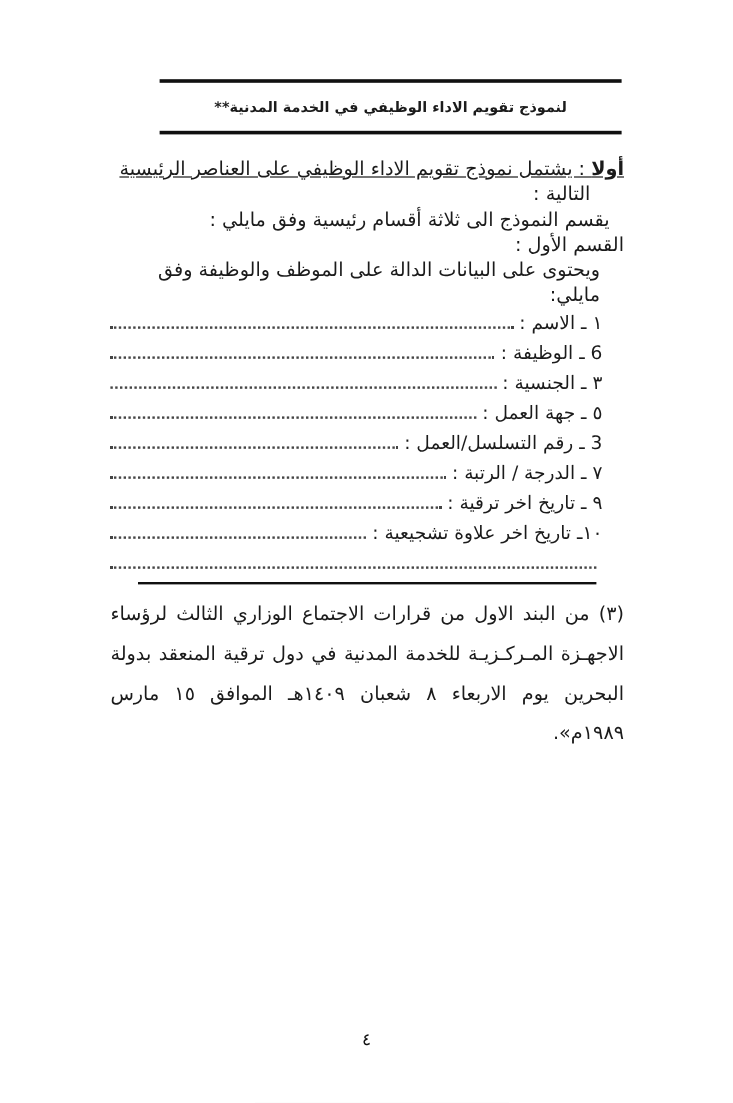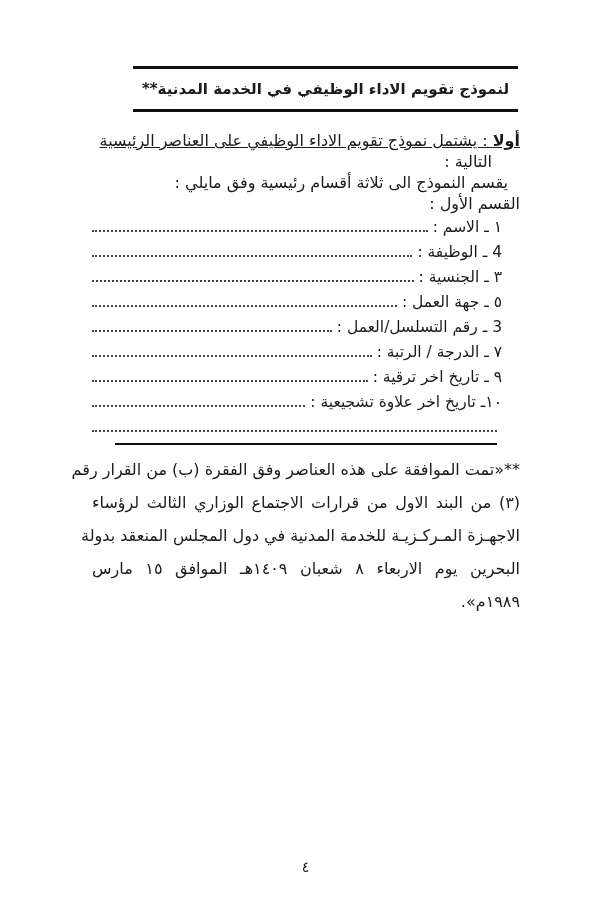--- a/index.html
+++ b/index.html
@@ -22,21 +22,21 @@
     box-sizing: border-box;
     width: 385px;
     margin: 66px 93px 0 auto;
     border-top: 3px solid #101010;
     border-bottom: 3px solid #101010;
     padding: 7px 2px 9px;
     text-align: center;
     font-weight: bold;
   }
   .title-line-1 { font-size: 17px; line-height: 21px; letter-spacing: 0.2px; }
-  .title-line-2 { font-size: 15px; line-height: 22px; margin-top: 2px; }
+  .title-line-2 { font-size: 12px; line-height: 22px; margin-top: 2px; }
 
   
   .body-text {
     margin: 18px 91px 0 90px;
     font-size: 16px;
   }
   .body-text p { margin: 0; line-height: 21px; }
   .p-first  { margin-bottom: 12px; text-decoration: underline; }
   .p-first .lead { font-weight: bold; }
   .p-second { padding-right: 28px; margin-bottom: 7px; }
@@ -106,29 +106,30 @@
     <div class="title-line-2">لنموذج تقويم الاداء الوظيفي في الخدمة المدنية**</div>
   </div>
 
   <div class="body-text">
     <p class="p-first">
       <span class="lead">أولا</span><span> : يشتمل نموذج تقويم الاداء الوظيفي على العناصر الرئيسية</span>
     </p>
     <p class="p-second">التالية :</p>
     <p class="p-third">يقسم النموذج الى ثلاثة أقسام رئيسية وفق مايلي :</p>
     <p class="p-fourth">القسم الأول :</p>
+    <p class="p-fifth">ويحتوى على البيانات الدالة على الموظف والوظيفة وفق مايلي:</p>
 
     <div class="fields">
 
       <div class="field-row">
         <span class="field-label">١ ـ الاسم :</span>
         <span class="dotted-leader"></span>
       </div>
       <div class="field-row">
-        <span class="field-label">4 ـ الوظيفة :</span>
+        <span class="field-label">6 ـ الوظيفة :</span>
         <span class="dotted-leader"></span>
       </div>
       <div class="field-row">
         <span class="field-label">٣ ـ الجنسية :</span>
         <span class="dotted-leader"></span>
       </div>
       <div class="field-row">
         <span class="field-label">٥ ـ جهة العمل :</span>
         <span class="dotted-leader"></span>
       </div>
@@ -151,22 +152,21 @@
       <div class="field-row">
         <span class="dotted-leader"></span>
       </div>
 
     </div>
   </div>
 
   <hr class="separator">
 
   <div class="footnote">
-    <div class="fn-line">**«تمت الموافقة على هذه العناصر وفق الفقرة (ب) من القرار رقم</div>
     <div class="fn-line">(٣) من البند الاول من قرارات الاجتماع الوزاري الثالث لرؤساء</div>
-    <div class="fn-line">الاجهـزة المـركـزيـة للخدمة المدنية في دول المجلس المنعقد بدولة</div>
+    <div class="fn-line">الاجهـزة المـركـزيـة للخدمة المدنية في دول ترقية المنعقد بدولة</div>
     <div class="fn-line">البحرين يوم الاربعاء ٨ شعبان ١٤٠٩هـ الموافق ١٥ مارس</div>
     <div class="fn-line fn-last">١٩٨٩م».</div>
   </div>
 
   <div class="page-number">٤</div>
 
 </div>
 
 </body></html>

